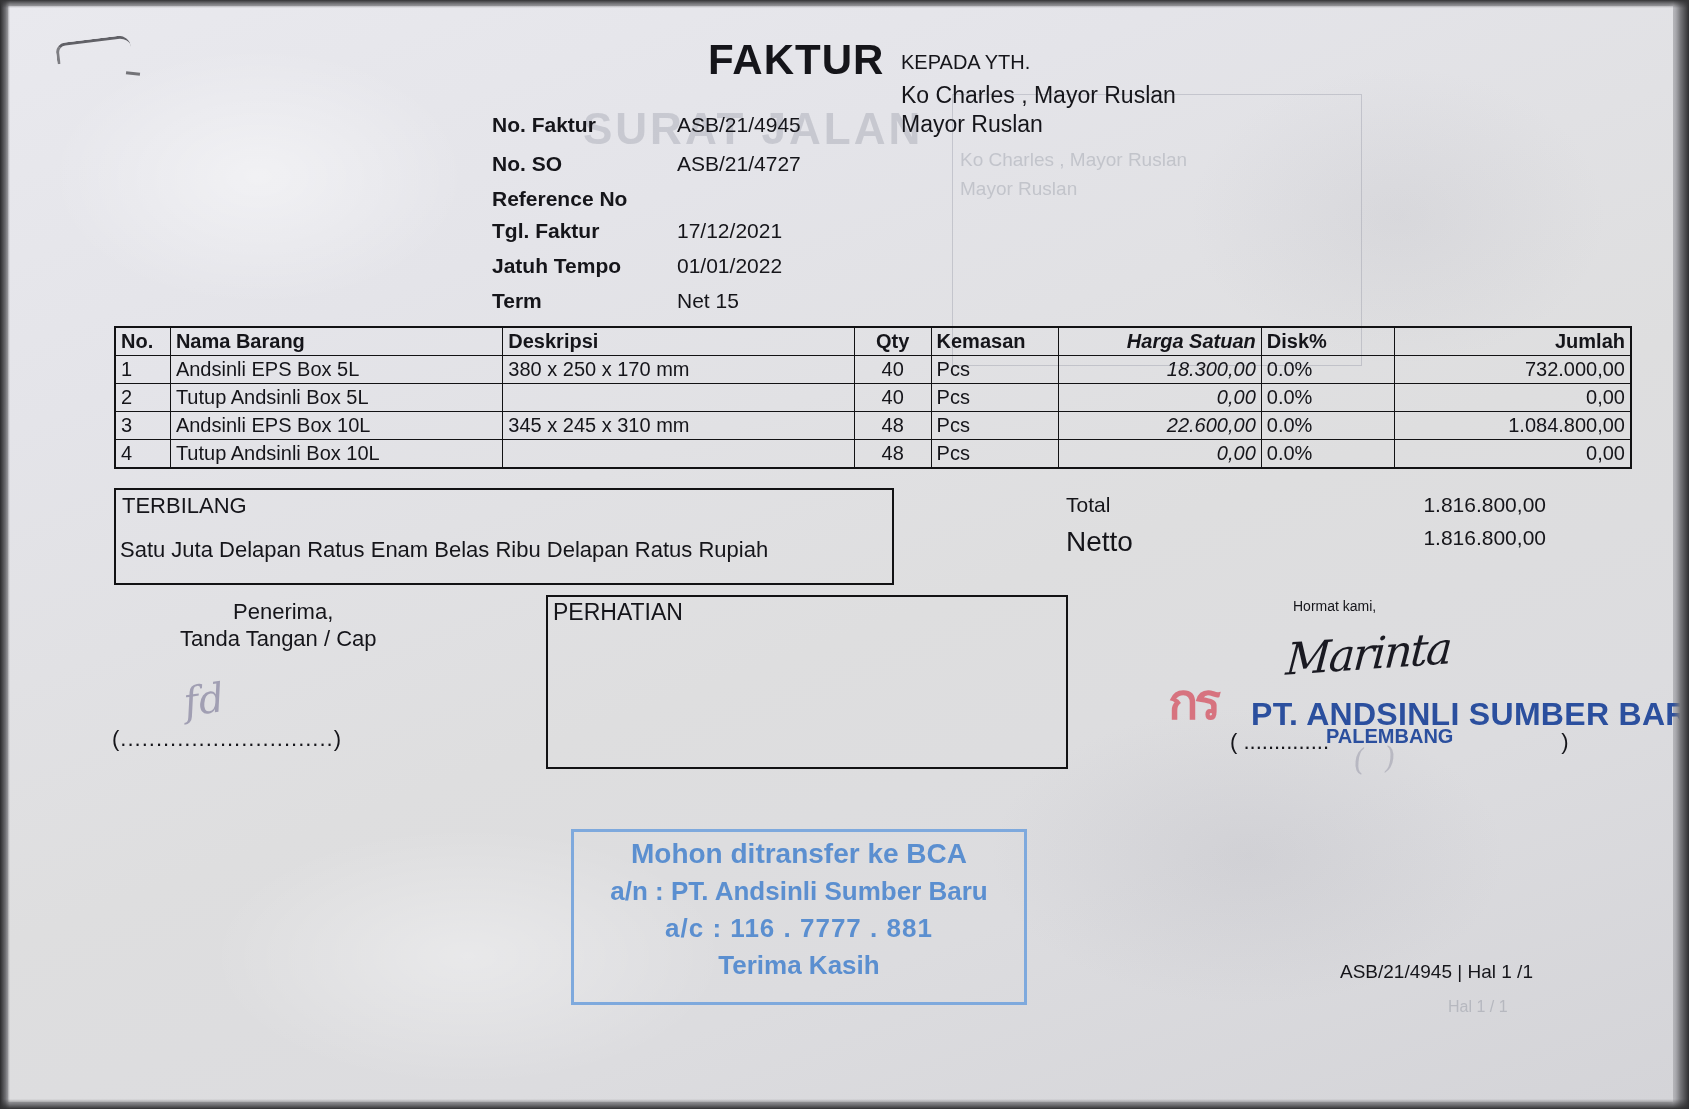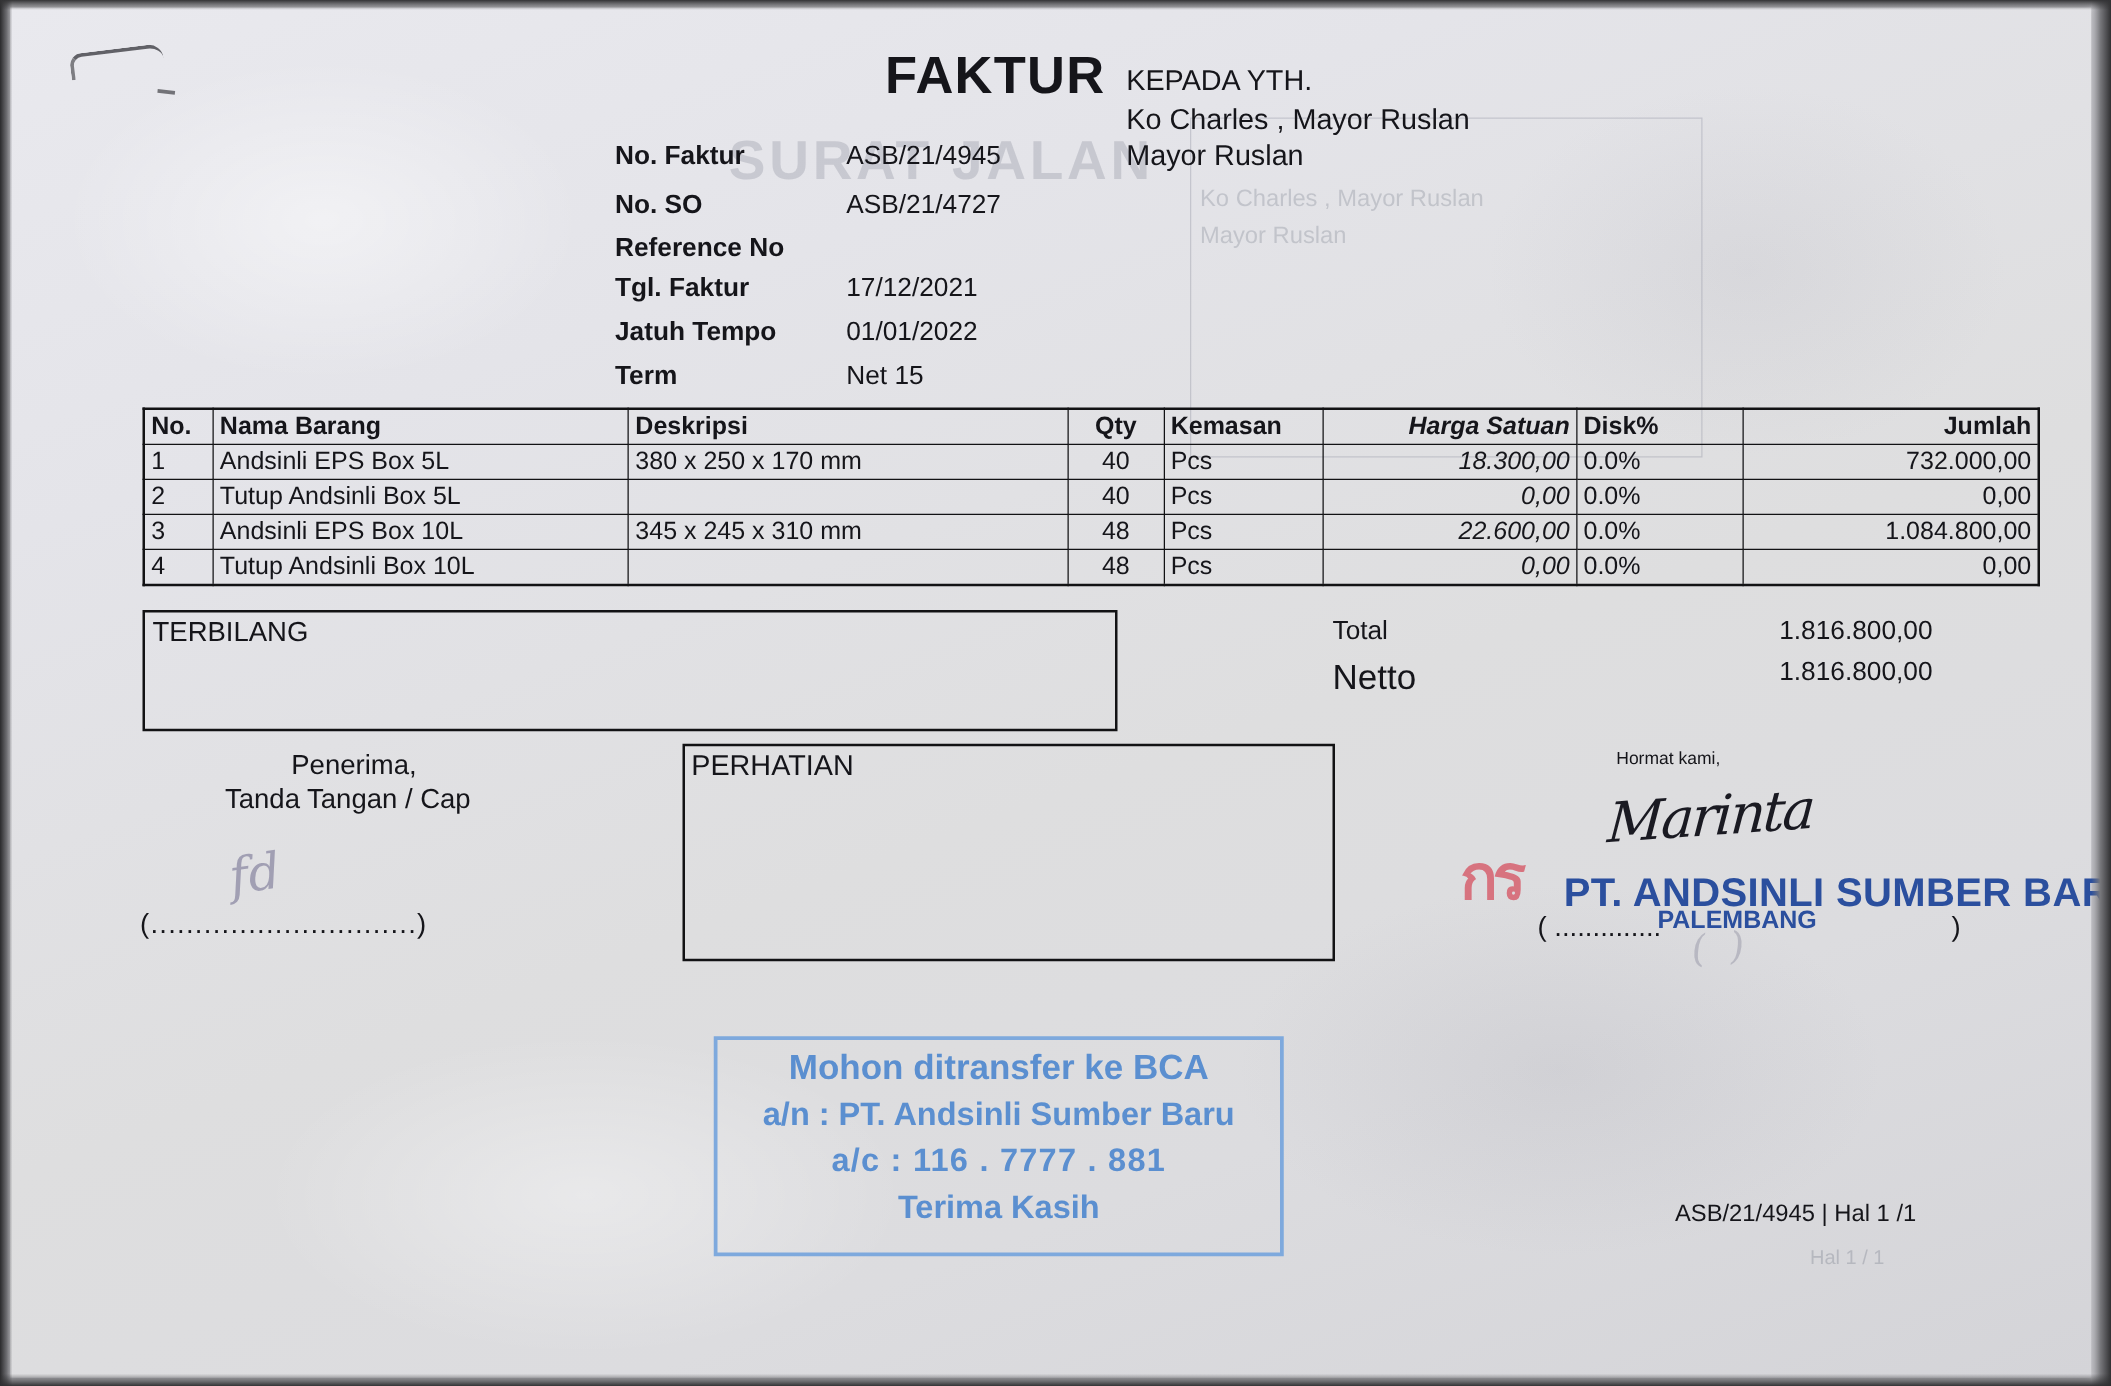--- a/index.html
+++ b/index.html
@@ -84,21 +84,21 @@
   }
   .ghost-line { font-size: 19px; }
 
   
   .t { position: absolute; color: #15151a; white-space: nowrap; }
 
   #faktur-title {
     left: 700px; top: 30px;
     font-size: 42px; font-weight: bold; letter-spacing: 1px;
   }
-  #kepada-yth { left: 893px; top: 45px; font-size: 23px; }
+  #kepada-yth { left: 893px; top: 45px; font-size: 20px; }
   #cust-1     { left: 893px; top: 76px; font-size: 23px; }
   #cust-2     { left: 893px; top: 105px; font-size: 23px; }
 
   .meta-label { left: 484px; font-size: 21px; font-weight: bold; }
   .meta-value { left: 669px; font-size: 21px; }
 
   
   #table {
     position: absolute;
     left: 106px; top: 320px;
@@ -328,20 +328,21 @@
           <td class="c-kem">Pcs</td>
           <td class="c-harga">0,00</td>
           <td class="c-disk">0.0%</td>
           <td class="c-jum">0,00</td>
         </tr>
       </tbody>
     </table>
 
     <div id="terbilang-box"></div>
     <div class="t" id="terbilang-label">TERBILANG</div>
+    <div class="t" id="terbilang-value">Satu Juta Delapan Ratus Enam Belas Ribu Delapan Ratus Rupiah</div>
 
     <div class="t" id="total-label">Total</div>
     <div class="t" id="total-value">1.816.800,00</div>
     <div class="t" id="netto-label">Netto</div>
     <div class="t" id="netto-value">1.816.800,00</div>
 
     <div class="t" id="penerima-1">Penerima,</div>
     <div class="t" id="penerima-2">Tanda Tangan / Cap</div>
     <div id="scribble">fd</div>
     <div class="t" id="penerima-dots">(..............................)</div>

